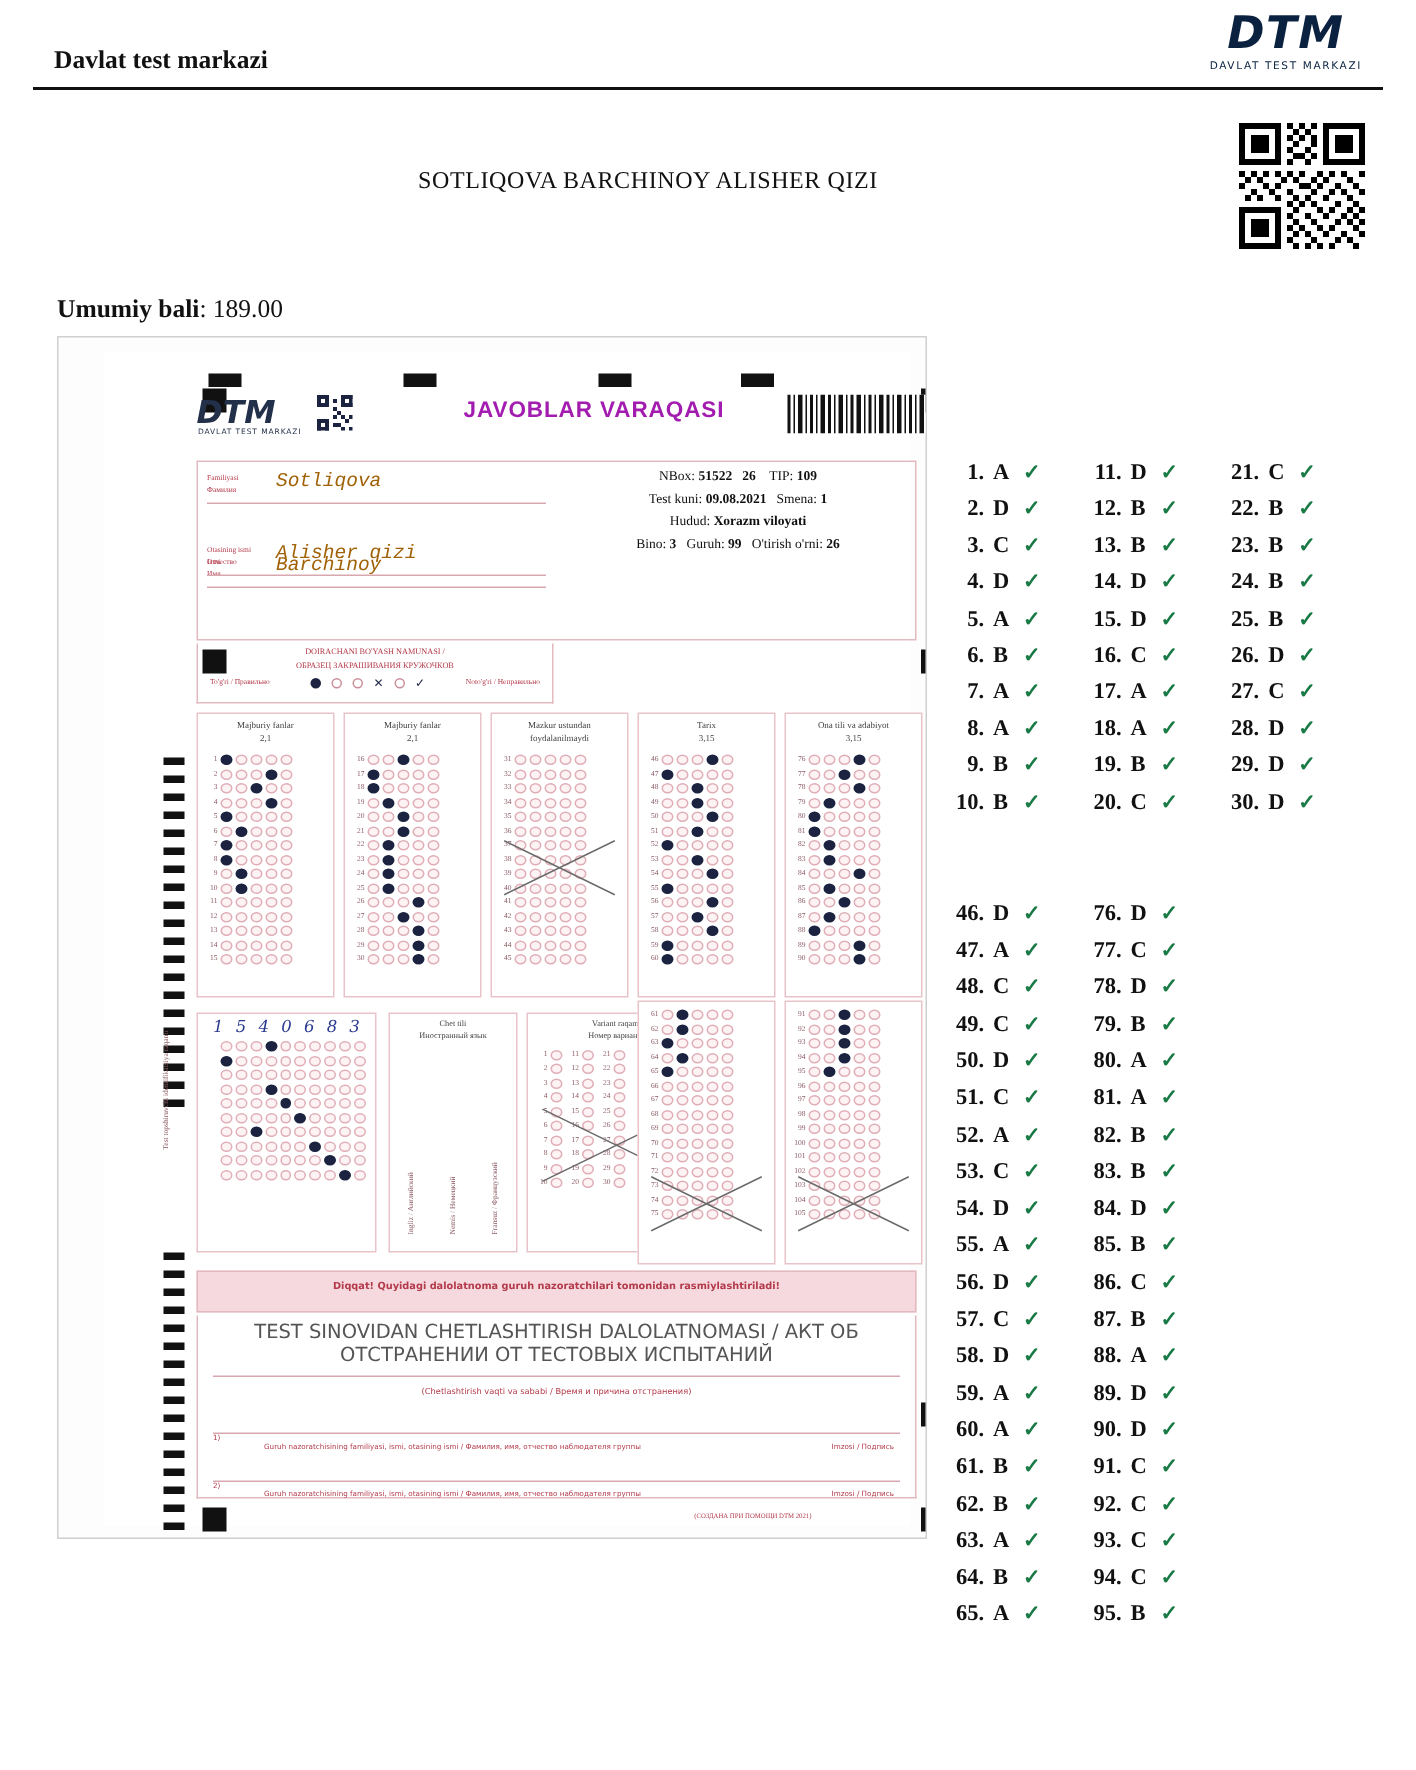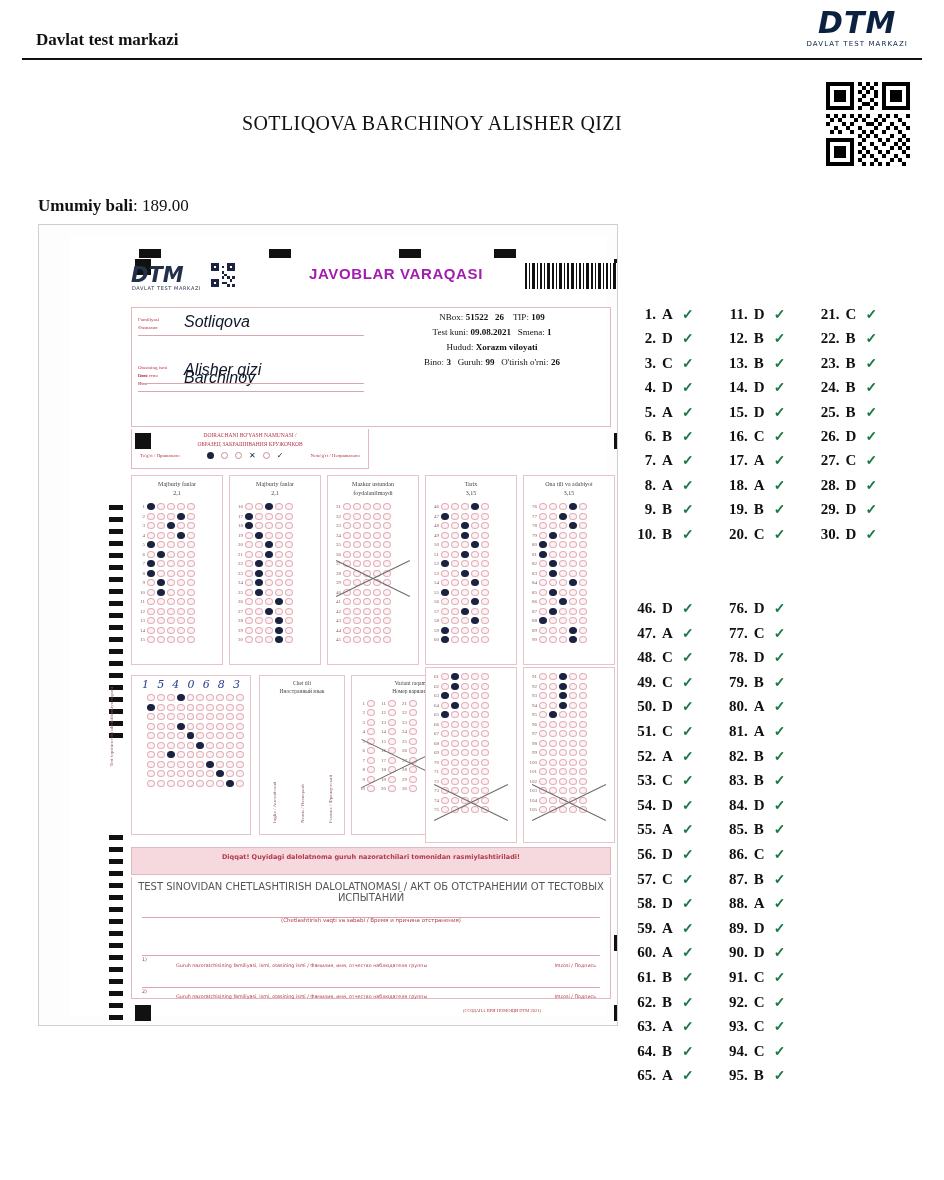--- a/index.html
+++ b/index.html
@@ -67,21 +67,21 @@
     height: 84px;
   }
   .qr svg { display: block; }
 
   
   .student-name {
     position: absolute;
     left: 0; right: 0;
     top: 112px;
     text-align: center;
-    font-size: 20px;
+    font-size: 16px;
     letter-spacing: .4px;
     padding-left: 40px;
     padding-right: 120px;
   }
 
   
   .score-line {
     position: absolute;
     left: 38px;
     top: 196px;
@@ -150,22 +150,22 @@
   .form-box {
     position: absolute; left: 62px; top: 72px; width: 480px; height: 120px;
     border: 1px solid #e3b9c0;
   }
   .form-left { position: absolute; left: 0; top: 0; width: 238px; height: 100%; }
   .form-field { position: absolute; left: 6px; width: 226px; height: 22px; border-bottom: 1px solid #d9a7b0; }
   .ff1 { top: 6px; } .ff2 { top: 30px; margin-top: 32px; } .ff3 { top: 54px; } .ff4 { top: 78px; }
   .ff-lbl { position: absolute; left: 0; top: 2px; font-size: 5px; color: #b33a4a; line-height: 1.5; }
   .ff-val {
     position: absolute; left: 46px; top: -1px;
-    font-family: Liberation Sans, sans-serif; font-style: italic;
-    font-size: 16px; color: #0f172a;
+    font-family: Liberation Mono, monospace; font-style: italic;
+    font-size: 13px; color: #a16207;
   }
   .form-right { position: absolute; left: 244px; top: 4px; width: 232px; font-size: 9px; }
   .fr-row { margin-bottom: 5px; text-align: center; }
   .fr-row b { font-weight: bold; }
   .fr-name {
     text-align: center; font-size: 11px; font-weight: bold;
     margin-top: 8px; line-height: 1.25; letter-spacing: .3px;
   }
   .sample-box {
     position: absolute; left: 62px; top: 194px; width: 238px; height: 40px;
@@ -229,21 +229,21 @@
   .warn {
     position: absolute; left: 62px; top: 612px; width: 480px; height: 28px;
     background: #f6d9de; border: 1px solid #e3b9c0;
     text-align: center; color: #b33a4a; font-size: 6.5px; line-height: 1.9; padding-top: 3px;
     font-family: "DejaVu Sans", sans-serif; font-weight: bold;
   }
   .act {
     position: absolute; left: 62px; top: 642px; width: 480px; height: 122px;
     border: 1px solid #e3b9c0; border-top: none;
   }
-  .act-title { text-align: center; font-size: 10px; color: #555; padding-top: 4px; font-family: "DejaVu Sans", sans-serif; }
+  .act-title { text-align: center; font-size: 13px; color: #555; padding-top: 4px; font-family: "DejaVu Sans", sans-serif; }
   .act-sub { text-align: center; font-size: 5.5px; color: #b33a4a; padding-top: 14px; font-family: "DejaVu Sans", sans-serif; }
   .act-line { position: absolute; left: 10px; right: 10px; border-bottom: 1px solid #d9a7b0; }
   .al1 { top: 40px; } .al2 { top: 78px; } .al3 { top: 110px; }
   .act-cap { position: absolute; font-size: 4.8px; color: #b33a4a; font-family: "DejaVu Sans", sans-serif; }
   .sheet-footer { position: absolute; right: 66px; bottom: 4px; font-size: 4.5px; color: #b33a4a; }
 
   
   .ans-top {
     position: absolute;
     left: 632px;

